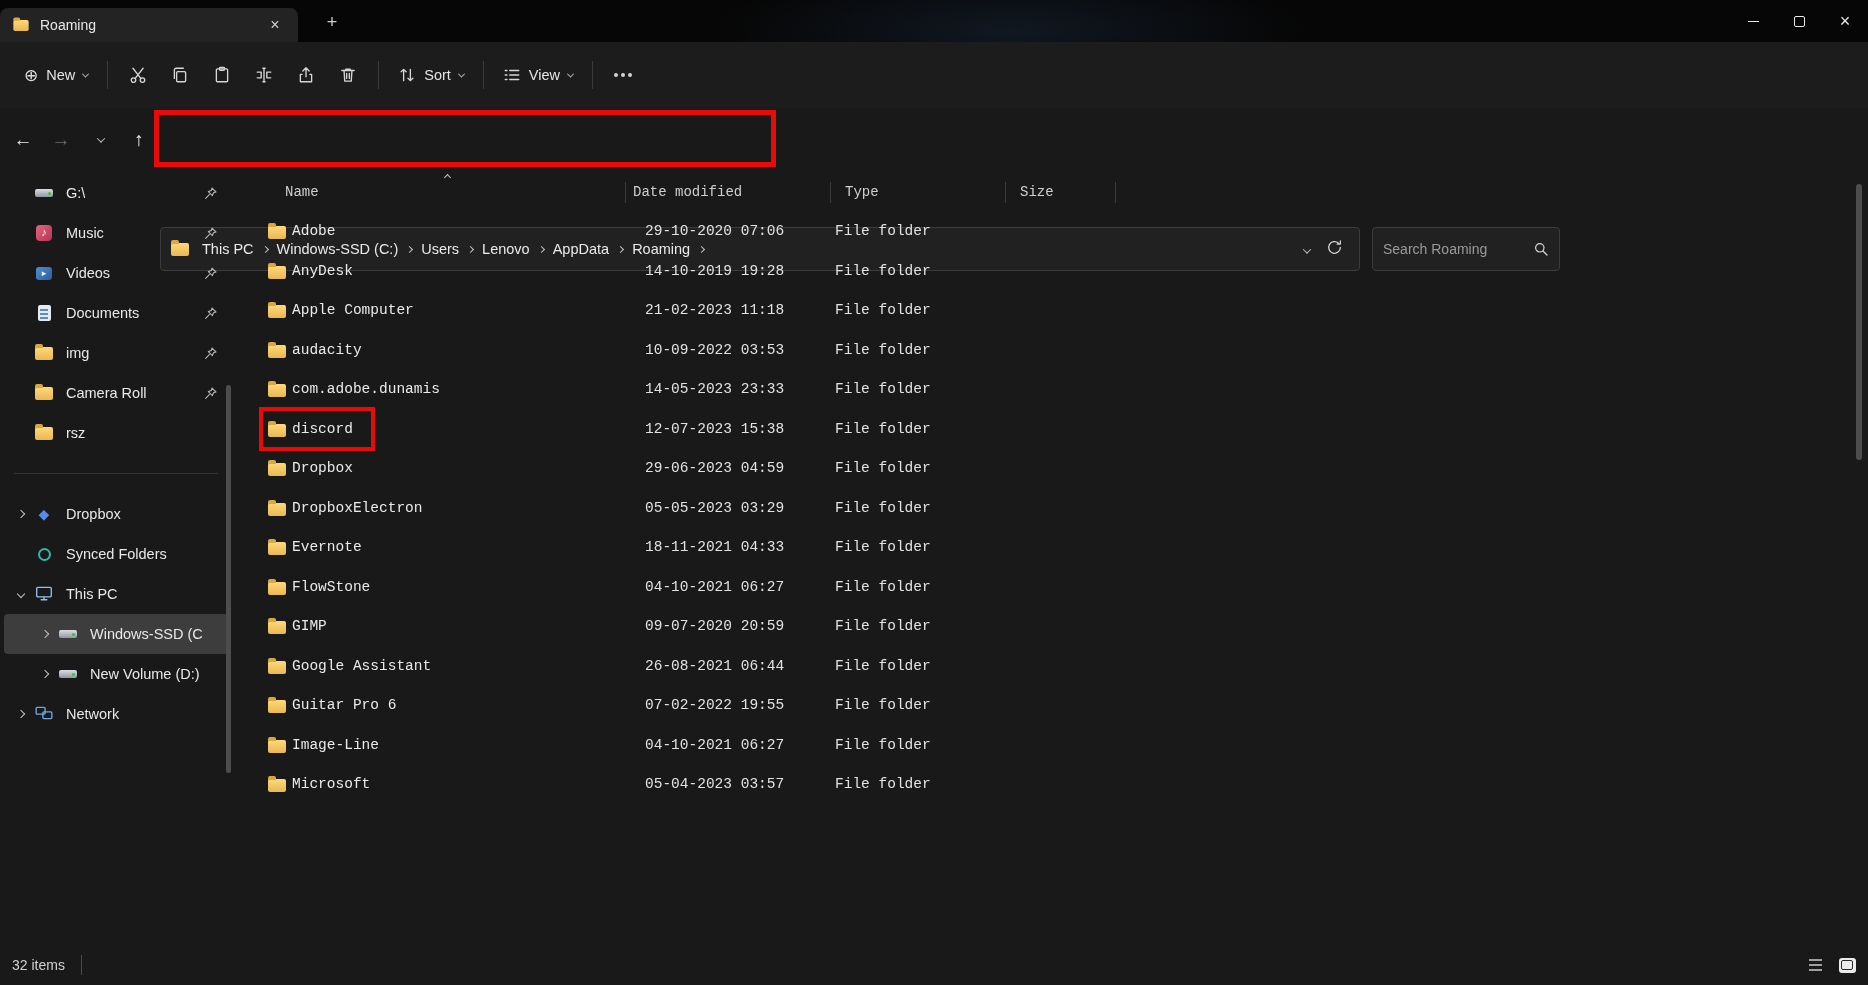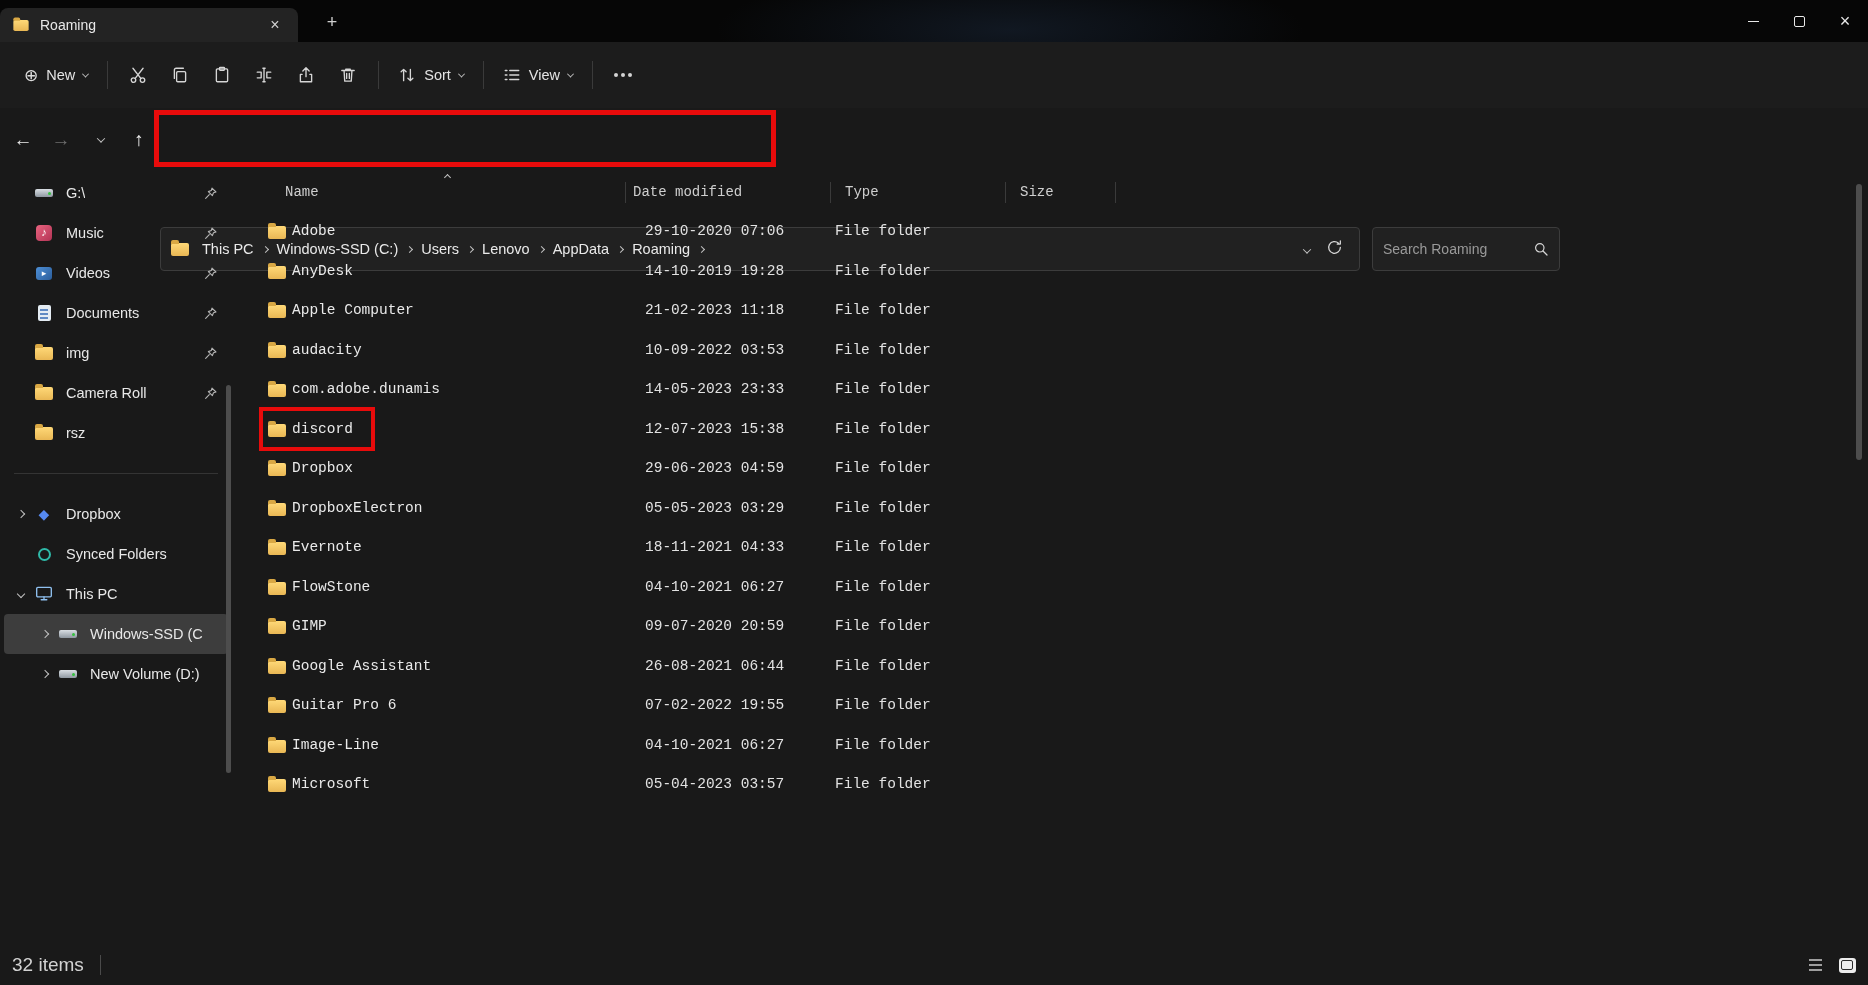--- a/index.html
+++ b/index.html
@@ -121,21 +121,21 @@
   .rows { position:absolute; top:40px; left:0; right:0; bottom:0; overflow:hidden; }
   .row { position:relative; height:39.5px; }
   .row .cell { position:absolute; line-height:39.5px; white-space:nowrap; color:#e2e2e2; }
   .row .row-icon { position:absolute; left:28px; top:14px; }
   .cell.name { left:52px; color:#eaeaea; }
   .cell.date { left:405px; }
   .cell.type { left:595px; }
   .cell.size { left:780px; }
 
   
-  .statusbar { position:absolute; left:0; right:0; bottom:0; height:40px; display:flex; align-items:center; padding-left:12px; font-size:19px; color:#d2d2d2;text-align:right; }
+  .statusbar { position:absolute; left:0; right:0; bottom:0; height:40px; display:flex; align-items:center; padding-left:12px; font-size:14px; color:#d2d2d2;text-align:right; }
   .status-sep { width:1px; height:20px; background:#4a4a4a; margin-left:16px; }
   .view-toggles { position:absolute; right:8px; bottom:7px; display:flex; gap:6px; }
   .vt-btn { width:26px; height:26px; display:flex; align-items:center; justify-content:center; border-radius:4px; }
   .vt-lines { display:block; width:13px; height:2px; background:#9f9f9f; box-shadow:0 5px 0 #9f9f9f, 0 10px 0 #9f9f9f; margin-bottom:10px; }
   .vt-thumb { display:block; width:17px; height:15px; background:#ececec; border-radius:3px; position:relative; }
   .vt-thumb::after { content:""; position:absolute; inset:2.5px; border:1.4px solid #2a2a2a; border-radius:2px; }
 
   
   .scroll-thumb { position:absolute; background:#4d4d4d; border-radius:3px; }
   .side-scroll { left:226px; top:385px; width:5px; height:388px; }
@@ -529,20 +529,40 @@
 
     <span class="side-label">New Volume (D:)</span>
     <span class="pin-slot">
       <svg class="si" width="15" height="15" viewBox="0 0 16 16">
             <path d="M9.6 2.2l4.2 4.2-2.6.8-1.2 3.1-4.3-4.3 3.1-1.2z"></path>
             <path d="M6.7 9.3L2.8 13.2"></path>
           </svg>
     </span>
   </div>
 
+  <div class="side-item ic-network chev-right">
+    <span class="chev-slot">
+          <span class="chev"></span>
+        </span>
+    <span class="icon-slot">
+
+      <span class="icon-network"><svg class="si" width="18" height="18" viewBox="0 0 16 16">
+              <rect x="1" y="3" width="8" height="6" rx="1"></rect>
+              <rect x="7" y="7" width="8" height="6" rx="1"></rect>
+            </svg></span>
+    </span>
+
+    <span class="side-label">Network</span>
+    <span class="pin-slot">
+      <svg class="si" width="15" height="15" viewBox="0 0 16 16">
+            <path d="M9.6 2.2l4.2 4.2-2.6.8-1.2 3.1-4.3-4.3 3.1-1.2z"></path>
+            <path d="M6.7 9.3L2.8 13.2"></path>
+          </svg>
+    </span>
+  </div>
 </div>
 </div>
 <div class="scroll-thumb side-scroll"></div>
 
 <div class="main">
   <div class="colheaders">
     <span class="chev up sm sort-caret"></span>
     <button class="hdr" style="left:45px">Name</button>
     <button class="hdr" style="left:393px">Date modified</button>
     <button class="hdr" style="left:605px">Type</button>

